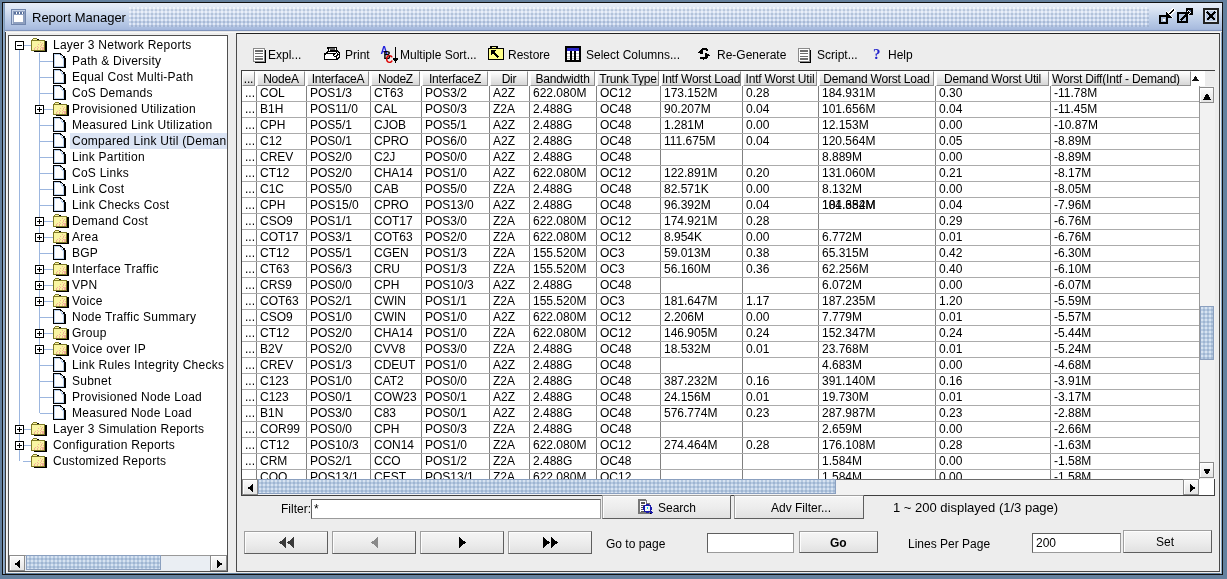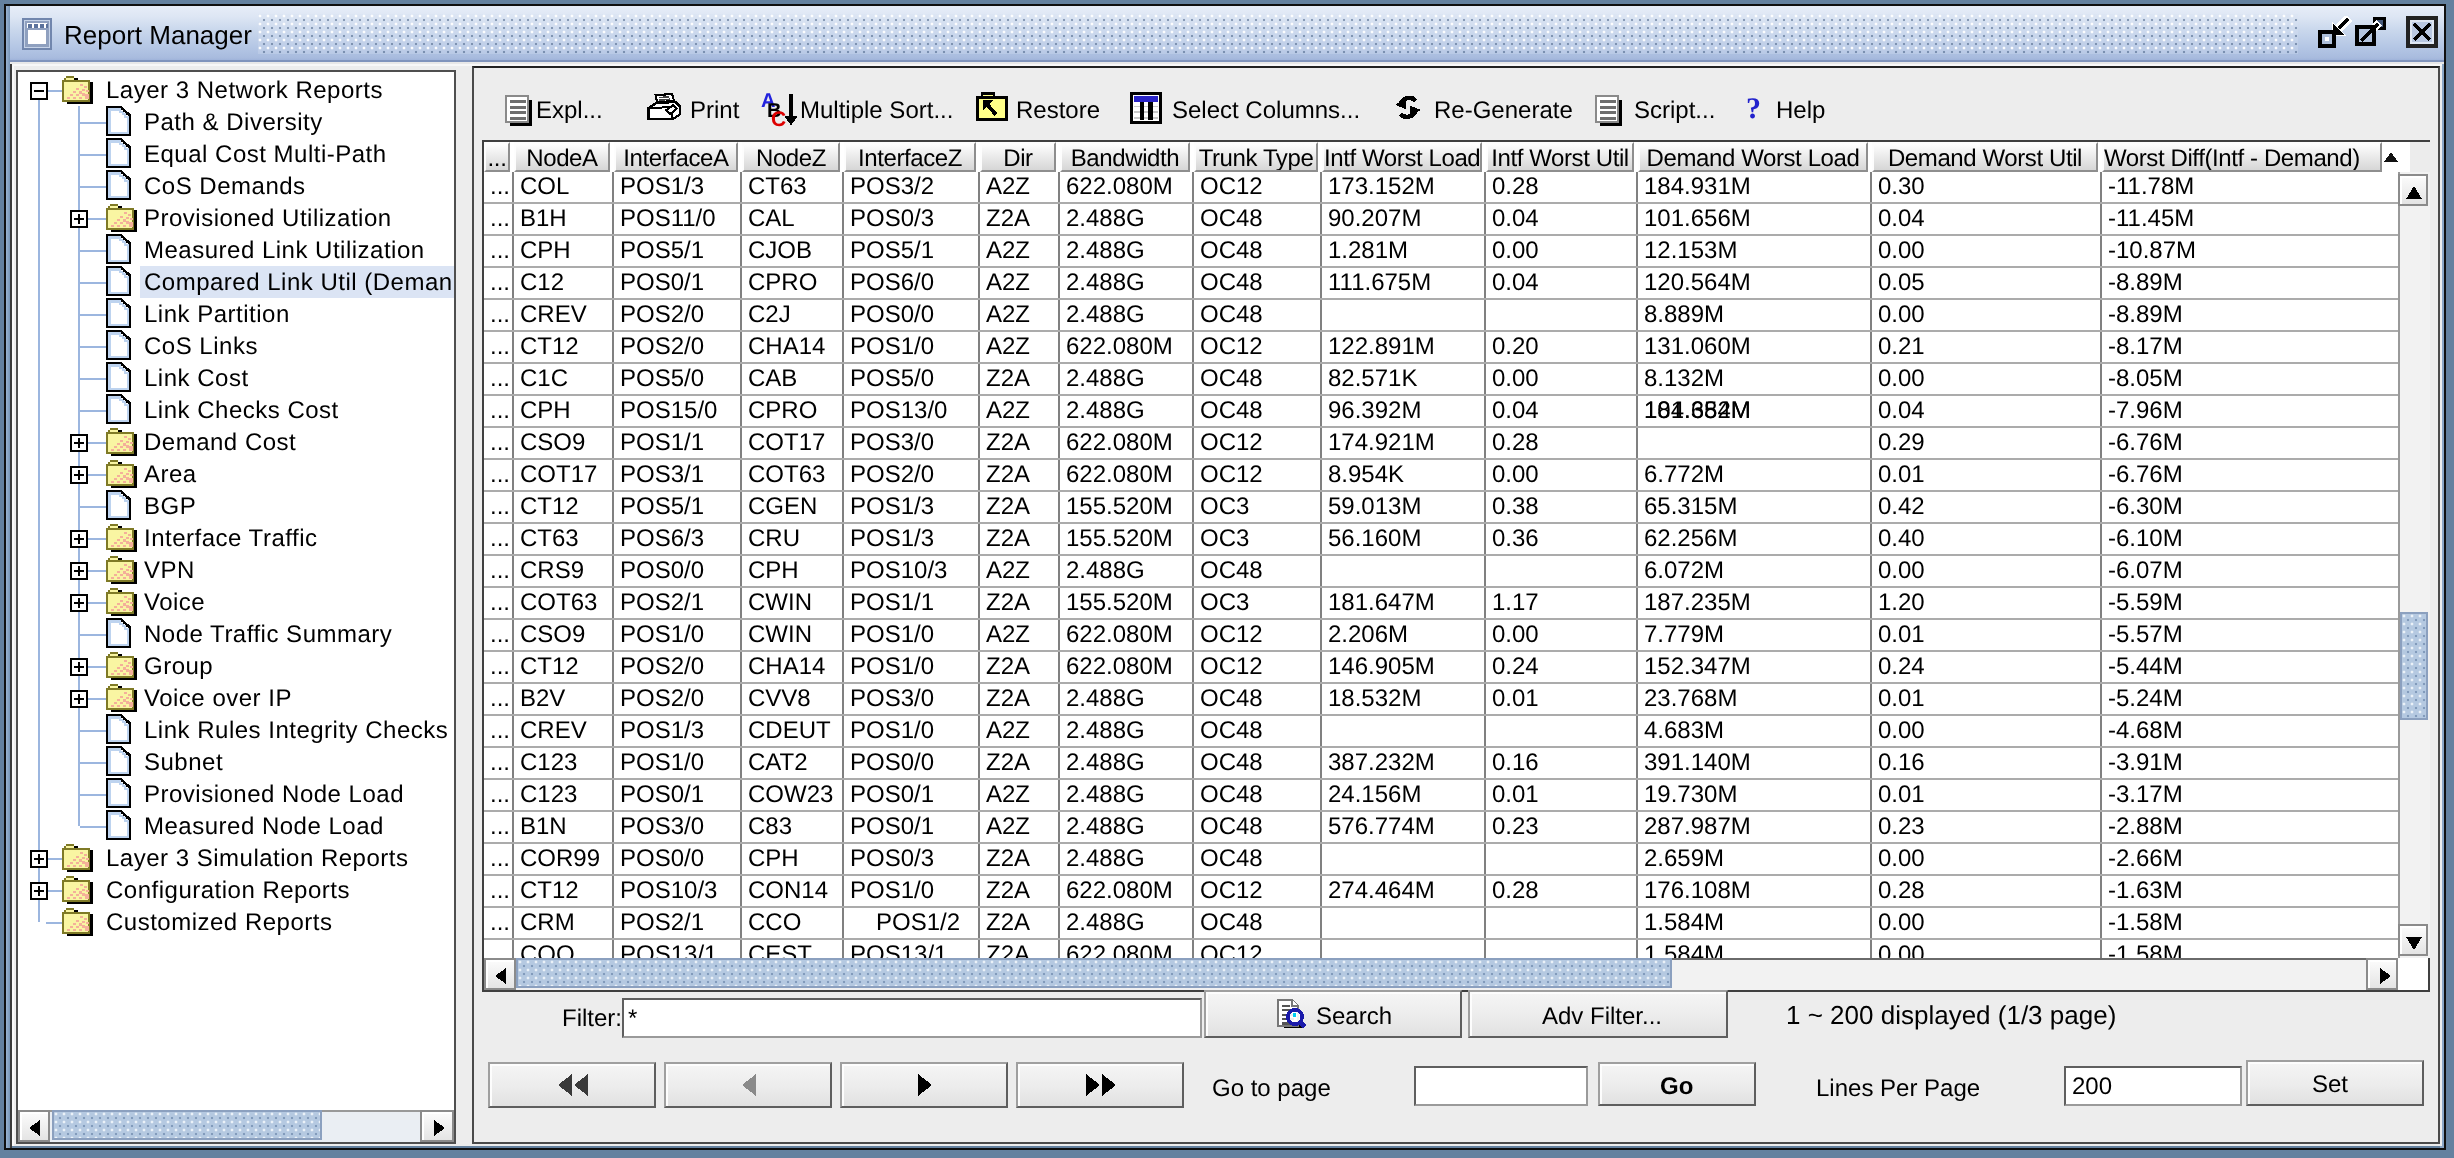--- a/index.html
+++ b/index.html
@@ -1132,21 +1132,21 @@
 <div class="txt" style="left:422px;top:352px;line-height:15px;">274.464M</div>
 <div class="txt" style="left:504px;top:352px;line-height:15px;">0.28</div>
 <div class="txt" style="left:580px;top:352px;line-height:15px;">176.108M</div>
 <div class="txt" style="left:697px;top:352px;line-height:15px;">0.28</div>
 <div class="txt" style="left:812px;top:352px;line-height:15px;">-1.63M</div>
 <div class="abs" style="left:0;top:368px;width:957px;height:16px;border-bottom:1px solid #ababab;box-sizing:border-box;"></div>
 <div class="txt" style="left:3px;top:368px;line-height:15px;">...</div>
 <div class="txt" style="left:18px;top:368px;line-height:15px;">CRM</div>
 <div class="txt" style="left:68px;top:368px;line-height:15px;">POS2/1</div>
 <div class="txt" style="left:132px;top:368px;line-height:15px;">CCO</div>
-<div class="txt" style="left:196px;top:368px;line-height:15px;">POS1/2</div>
+<div class="txt" style="left:183px;top:368px;line-height:15px;">POS1/2</div>
 <div class="txt" style="left:251px;top:368px;line-height:15px;">Z2A</div>
 <div class="txt" style="left:291px;top:368px;line-height:15px;">2.488G</div>
 <div class="txt" style="left:358px;top:368px;line-height:15px;">OC48</div>
 <div class="txt" style="left:580px;top:368px;line-height:15px;">1.584M</div>
 <div class="txt" style="left:697px;top:368px;line-height:15px;">0.00</div>
 <div class="txt" style="left:812px;top:368px;line-height:15px;">-1.58M</div>
 <div class="abs" style="left:0;top:384px;width:957px;height:16px;border-bottom:1px solid #ababab;box-sizing:border-box;"></div>
 <div class="txt" style="left:3px;top:384px;line-height:15px;">...</div>
 <div class="txt" style="left:18px;top:384px;line-height:15px;">COO</div>
 <div class="txt" style="left:68px;top:384px;line-height:15px;">POS13/1</div>

